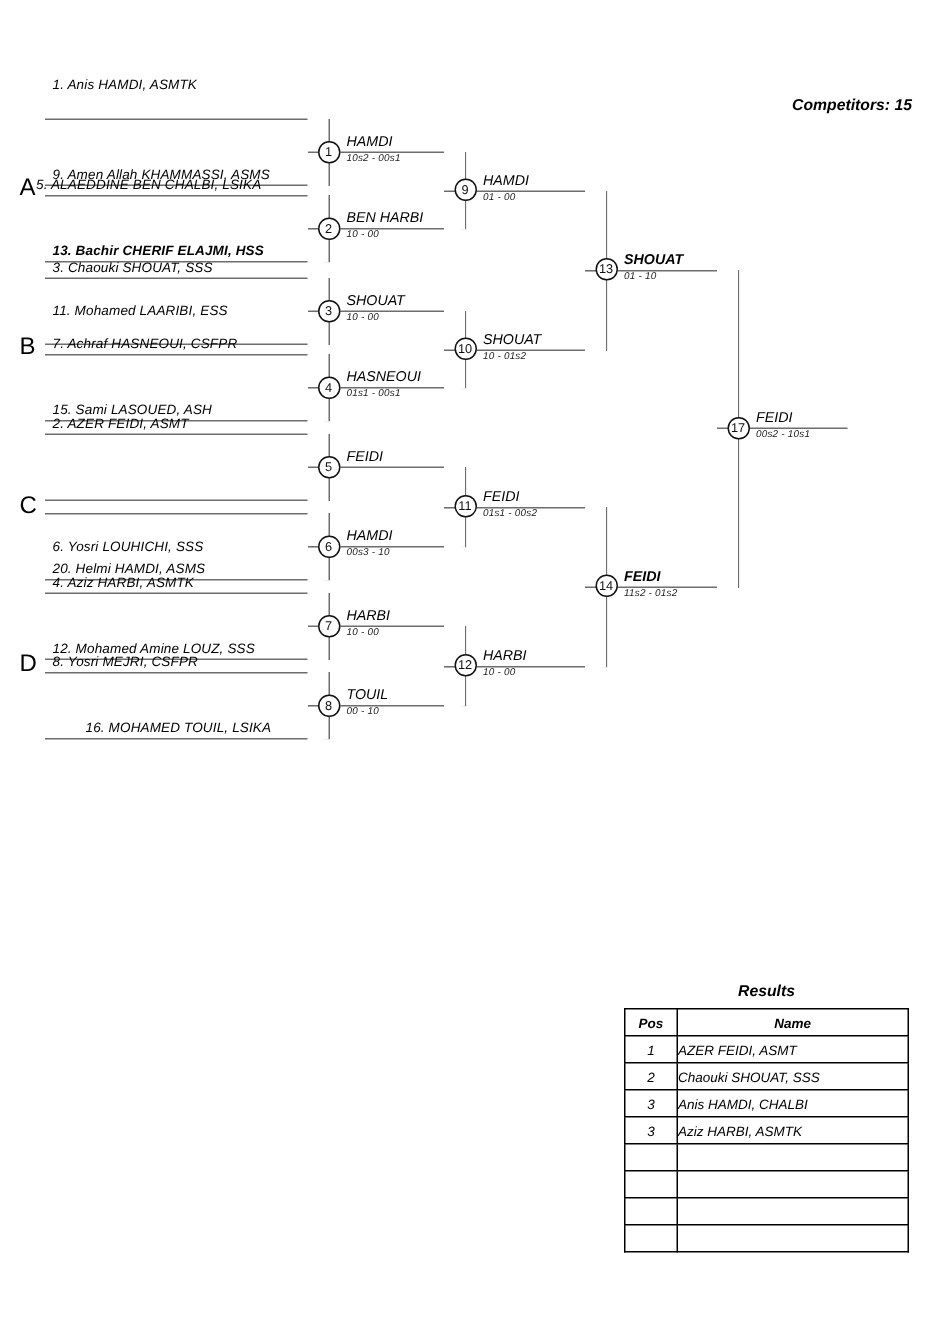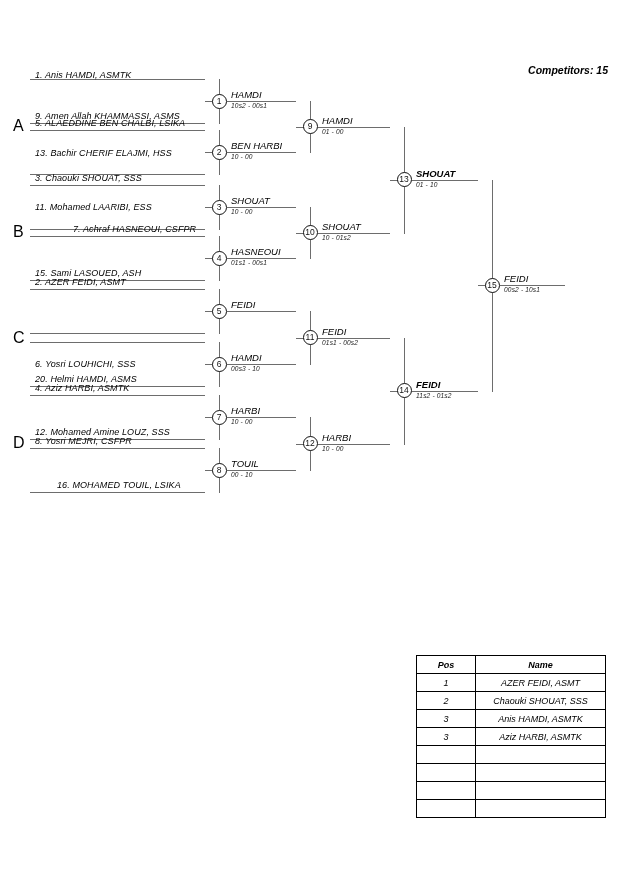--- a/index.html
+++ b/index.html
@@ -54,71 +54,71 @@
   #results-wrap{position:absolute;left:416px;top:655px;width:190px;}
   #results-title{
     text-align:center;font-size:10.5px;font-weight:bold;font-style:italic;
     margin-bottom:5px;
   }
   table.results{
     border-collapse:collapse;width:190px;border:1.6px solid #000;background:#fff;
   }
   table.results th,table.results td{
     border:1px solid #000;height:17px;font-size:9px;font-style:italic;
-    padding:0 12px;
+    padding:0 0;
   }
   table.results th{font-weight:bold;text-align:center;}
   table.results td.pos{width:34px;text-align:center;}
-  table.results td.nm{text-align:center;}
+  table.results td.nm{text-align:left;}
 </style>
 </head>
 <body>
 
 <div class="page">
 
   <div id="competitors">Competitors: 15</div>
 
   <div class="grp" style="left:13px;top:117px">A</div>
   <div class="grp" style="left:13px;top:223px">B</div>
   <div class="grp" style="left:13px;top:329px">C</div>
   <div class="grp" style="left:13px;top:434px">D</div>
 
   <div id="bracket">
       <div class="hline" style="left: 30px; top: 79px; width: 175px;"></div>
       <div class="hline" style="left: 30px; top: 123px; width: 175px;"></div>
       <div class="corner br" style="left: 205px; top: 79px; width: 14px; height: 22px;"></div>
       <div class="corner tr" style="left: 205px; top: 101px; width: 14px; height: 22px;"></div>
-      <div class="pname" style="left: 35px; top: 70px;">1. Anis HAMDI, ASMTK</div>
+      <div class="pname" style="left: 35px; top: 51px;">1. Anis HAMDI, ASMTK</div>
       <div class="pname" style="left: 35px; top: 111px;">9. Amen Allah KHAMMASSI, ASMS</div>
       <div class="circle" style="left: 211.5px; top: 93.5px;">1</div>
       <div class="winner" style="left: 231px; top: 89px;">HAMDI</div>
       <div class="score" style="left: 231px; top: 102px;">10s2 - 00s1</div>
       <div class="hline" style="left: 30px; top: 130px; width: 175px;"></div>
       <div class="hline" style="left: 30px; top: 174px; width: 175px;"></div>
       <div class="corner br" style="left: 205px; top: 130px; width: 14px; height: 22px;"></div>
       <div class="corner tr" style="left: 205px; top: 152px; width: 14px; height: 22px;"></div>
-      <div class="pname" style="left: 35px; top: 118px; font-style: italic;">5. ALAEDDINE BEN CHALBI, LSIKA</div>
-      <div class="pname" style="left: 35px; top: 148px;">13. Bachir CHERIF ELAJMI, HSS</div>
+      <div class="pname" style="left: 24px; top: 118px; font-style: italic;">5. ALAEDDINE BEN CHALBI, LSIKA</div>
+      <div class="pname" style="left: 35px; top: 162px; font-weight: bold;">13. Bachir CHERIF ELAJMI, HSS</div>
       <div class="circle" style="left: 211.5px; top: 144.5px;">2</div>
       <div class="winner" style="left: 231px; top: 140px;">BEN HARBI</div>
       <div class="score" style="left: 231px; top: 153px;">10 - 00</div>
       <div class="hline" style="left: 30px; top: 185px; width: 175px;"></div>
       <div class="hline" style="left: 30px; top: 229px; width: 175px;"></div>
       <div class="corner br" style="left: 205px; top: 185px; width: 14px; height: 22px;"></div>
       <div class="corner tr" style="left: 205px; top: 207px; width: 14px; height: 22px;"></div>
       <div class="pname" style="left: 35px; top: 173px;">3. Chaouki SHOUAT, SSS</div>
       <div class="pname" style="left: 35px; top: 202px;">11. Mohamed LAARIBI, ESS</div>
       <div class="circle" style="left: 211.5px; top: 199.5px;">3</div>
       <div class="winner" style="left: 231px; top: 195px;">SHOUAT</div>
       <div class="score" style="left: 231px; top: 208px;">10 - 00</div>
       <div class="hline" style="left: 30px; top: 236px; width: 175px;"></div>
       <div class="hline" style="left: 30px; top: 280px; width: 175px;"></div>
       <div class="corner br" style="left: 205px; top: 236px; width: 14px; height: 22px;"></div>
       <div class="corner tr" style="left: 205px; top: 258px; width: 14px; height: 22px;"></div>
-      <div class="pname" style="left: 35px; top: 224px; margin-left: 38px;">7. Achraf HASNEOUI, CSFPR</div>
+      <div class="pname" style="left: 35px; top: 224px;">7. Achraf HASNEOUI, CSFPR</div>
       <div class="pname" style="left: 35px; top: 268px;">15. Sami LASOUED, ASH</div>
       <div class="circle" style="left: 211.5px; top: 250.5px;">4</div>
       <div class="winner" style="left: 231px; top: 246px;">HASNEOUI</div>
       <div class="score" style="left: 231px; top: 259px;">01s1 - 00s1</div>
       <div class="hline" style="left: 30px; top: 289px; width: 175px;"></div>
       <div class="hline" style="left: 30px; top: 333px; width: 175px;"></div>
       <div class="corner br" style="left: 205px; top: 289px; width: 14px; height: 22px;"></div>
       <div class="corner tr" style="left: 205px; top: 311px; width: 14px; height: 22px;"></div>
       <div class="pname" style="left: 35px; top: 277px;">2. AZER FEIDI, ASMT</div>
       <div class="circle" style="left: 211.5px; top: 303.5px;">5</div>
@@ -189,46 +189,47 @@
       <div class="hline" style="left: 318px; top: 443.5px; width: 72px;"></div>
       <div class="corner br" style="left: 390px; top: 337.5px; width: 14px; height: 53px;"></div>
       <div class="corner tr" style="left: 390px; top: 390.5px; width: 14px; height: 53px;"></div>
       <div class="circle" style="left: 396.5px; top: 383px;">14</div>
       <div class="winner b" style="left: 416px; top: 378.5px;">FEIDI</div>
       <div class="score" style="left: 416px; top: 391.5px;">11s2 - 01s2</div>
       <div class="hline" style="left: 412px; top: 179.5px; width: 66px;"></div>
       <div class="hline" style="left: 412px; top: 390.5px; width: 66px;"></div>
       <div class="corner br" style="left: 478px; top: 179.5px; width: 14px; height: 105.5px;"></div>
       <div class="corner tr" style="left: 478px; top: 285px; width: 14px; height: 105.5px;"></div>
-      <div class="circle" style="left: 484.5px; top: 277.5px;">15</div>
+      <div class="circle" style="left: 484.5px; top: 277.5px;">17</div>
       <div class="winner" style="left: 504px; top: 273px;">FEIDI</div>
       <div class="score" style="left: 504px; top: 286px;">00s2 - 10s1</div>
       <div class="hline" style="left: 500px; top: 285px; width: 65px;"></div>
     </div>
 
   <div id="results-wrap">
+    <div id="results-title">Results</div>
     <table class="results">
       <thead>
         <tr>
           <th class="pos">Pos</th>
           <th class="nm">Name</th>
         </tr>
       </thead>
       <tbody id="results-body">
           <tr>
             <td class="pos">1</td>
             <td class="nm">AZER FEIDI, ASMT</td>
           </tr>
           <tr>
             <td class="pos">2</td>
             <td class="nm">Chaouki SHOUAT, SSS</td>
           </tr>
           <tr>
             <td class="pos">3</td>
-            <td class="nm">Anis HAMDI, ASMTK</td>
+            <td class="nm">Anis HAMDI, CHALBI</td>
           </tr>
           <tr>
             <td class="pos">3</td>
             <td class="nm">Aziz HARBI, ASMTK</td>
           </tr>
           <tr>
             <td class="pos"></td>
             <td class="nm"></td>
           </tr>
           <tr>

